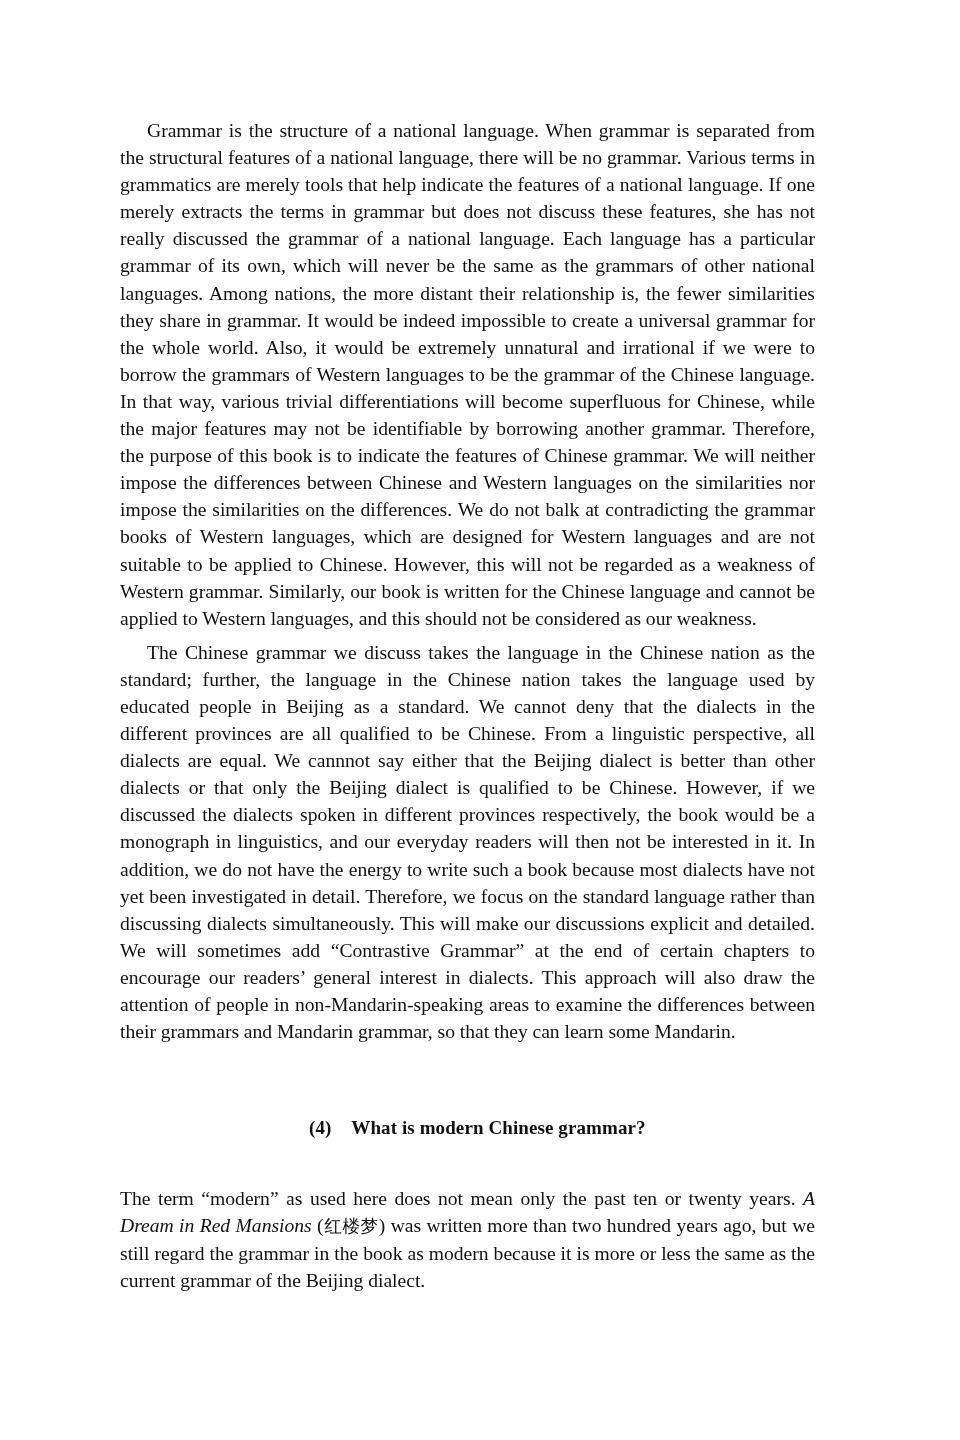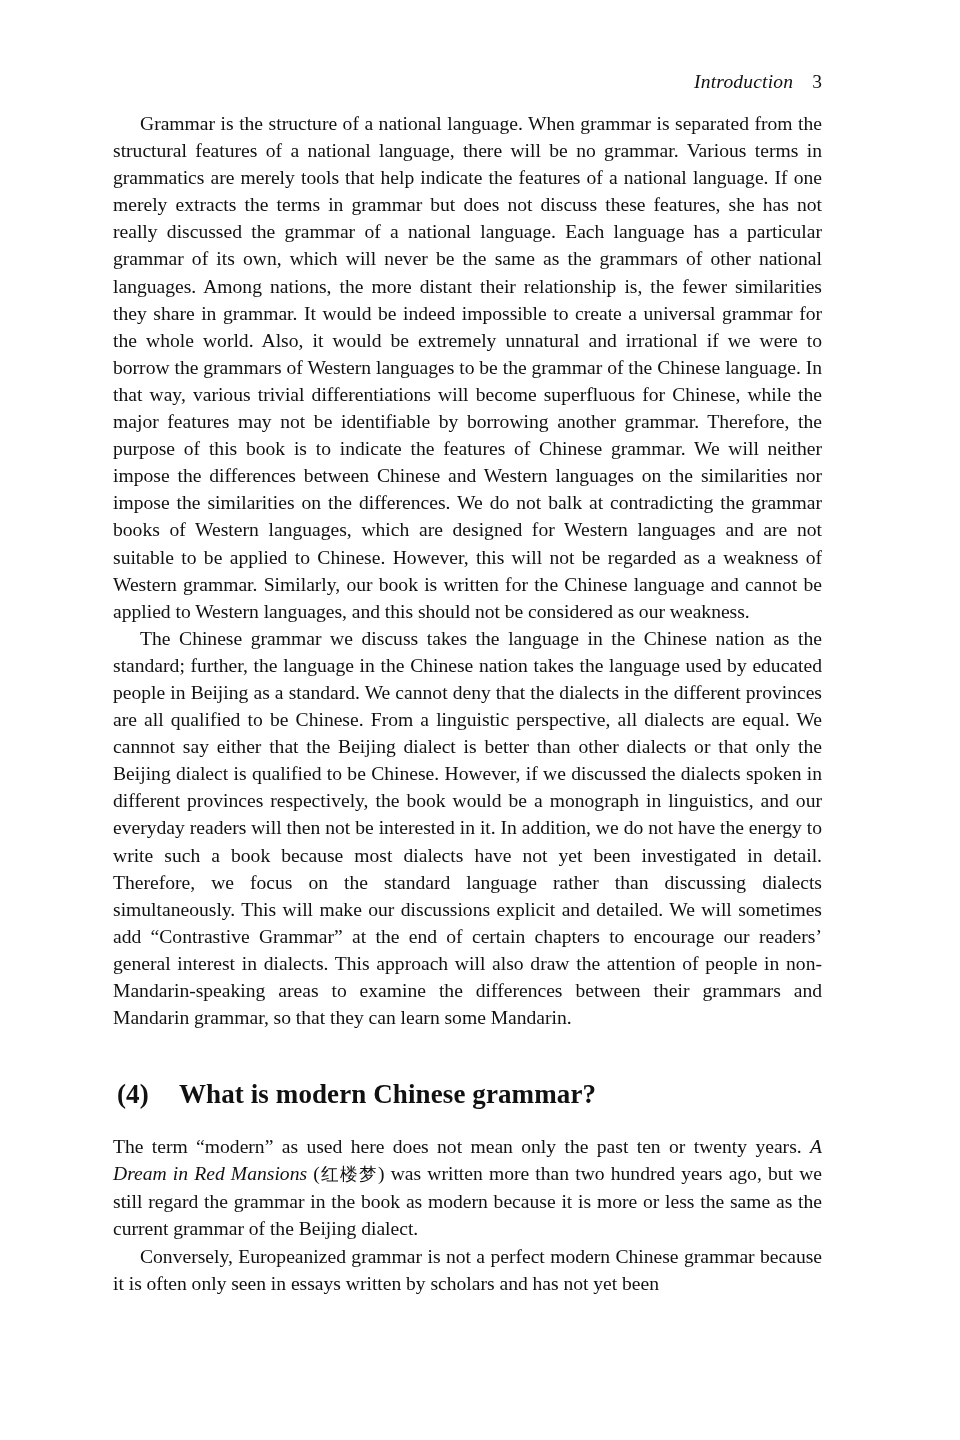--- a/index.html
+++ b/index.html
@@ -38,79 +38,74 @@
     font-size: 19.5px;
   }
   
   .text-block {
     position: absolute;
     top: 110px;
     left: 113px;
     width: 709px;
   }
   p.body-par {
-    margin: 0;
+    margin: 7px;
     font-size: 19.6px;
     line-height: 27.1px;
     text-align: justify;
     text-justify: inter-word;
     hyphens: manual;
     -webkit-hyphens: manual;
     word-spacing: -0.1px;
   }
   p.indent {
     text-indent: 27px;
   }
   p.noindent {
     text-indent: 0;
   }
   
   h2.section-heading {
-    margin: 4px;
-    font-size: 27px;
+    margin: 16px;
+    font-size: 19px;
     font-weight: bold;
     line-height: 27px;
-    text-align: left;
+    text-align: center;
     letter-spacing: 0.1px;
   }
   h2.section-heading .sh-num {
     display: inline-block;
     min-width: 62px;
   }
   .gap-before-heading { height: 46px; }
   .gap-after-heading  { height: 21px; }
   .cjk {
     font-family: Liberation Serif, serif;
     font-size: 17.6px;
     font-style: normal;
   }
   .title-italic { font-style: italic; }
 </style>
 </head>
 <body>
 
 <div class="page">
 
-  <div class="running-head">
-    <span class="rh-title">Introduction</span>
-    <span class="rh-page">3</span>
-  </div>
 
   <div class="text-block">
 
     <p class="body-par indent">Grammar is the structure of a national language. When grammar is separated from the structural features of a national language, there will be no grammar. Various terms in grammatics are merely tools that help indicate the features of a national language. If one merely extracts the terms in grammar but does not discuss these features, she has not really discussed the grammar of a national language. Each language has a particular grammar of its own, which will never be the same as the grammars of other national languages. Among nations, the more distant their relationship is, the fewer similarities they share in grammar. It would be indeed impossible to create a universal grammar for the whole world. Also, it would be extremely unnatural and irrational if we were to borrow the grammars of Western languages to be the grammar of the Chinese language. In that way, various trivial differentiations will become superfluous for Chinese, while the major features may not be identifiable by borrowing another grammar. Therefore, the purpose of this book is to indicate the features of Chinese grammar. We will neither impose the differences between Chinese and Western languages on the similarities nor impose the similarities on the differences. We do not balk at contradicting the grammar books of Western languages, which are designed for Western languages and are not suitable to be applied to Chinese. However, this will not be regarded as a weakness of Western grammar. Similarly, our book is written for the Chinese language and cannot be applied to Western languages, and this should not be considered as our weakness.</p>
 
     <p class="body-par indent">The Chinese grammar we discuss takes the language in the Chinese nation as the standard; further, the language in the Chinese nation takes the language used by educated people in Beijing as a standard. We cannot deny that the dialects in the different provinces are all qualified to be Chinese. From a linguistic perspective, all dialects are equal. We cannnot say either that the Beijing dialect is better than other dialects or that only the Beijing dialect is qualified to be Chinese. However, if we discussed the dialects spoken in different provinces respectively, the book would be a monograph in linguistics, and our everyday readers will then not be interested in it. In addition, we do not have the energy to write such a book because most dialects have not yet been investigated in detail. Therefore, we focus on the standard language rather than discussing dialects simultaneously. This will make our discussions explicit and detailed. We will sometimes add “Contrastive Grammar” at the end of certain chapters to encourage our readers’ general interest in dialects. This approach will also draw the attention of people in non-Mandarin-speaking areas to examine the differences between their grammars and Mandarin grammar, so that they can learn some Mandarin.</p>
 
     <div class="gap-before-heading"></div>
 
     <h2 class="section-heading">
       <span class="sh-num">(4)</span><span>What is modern Chinese grammar?</span>
     </h2>
 
     <div class="gap-after-heading"></div>
 
     <p class="body-par noindent"><span>The term “modern” as used here does not mean only the past ten or twenty years. </span><span class="title-italic">A Dream in Red Mansions</span><span> (</span><span class="cjk">红楼梦</span><span>) was written more than two hundred years ago, but we still regard the grammar in the book as modern because it is more or less the same as the current grammar of the Beijing dialect.</span></p>
 
-    <p class="body-par indent">Conversely, Europeanized grammar is not a perfect modern Chinese grammar because it is often only seen in essays written by scholars and has not yet been</p>
 
   </div>
 </div>
 
 </body></html>

